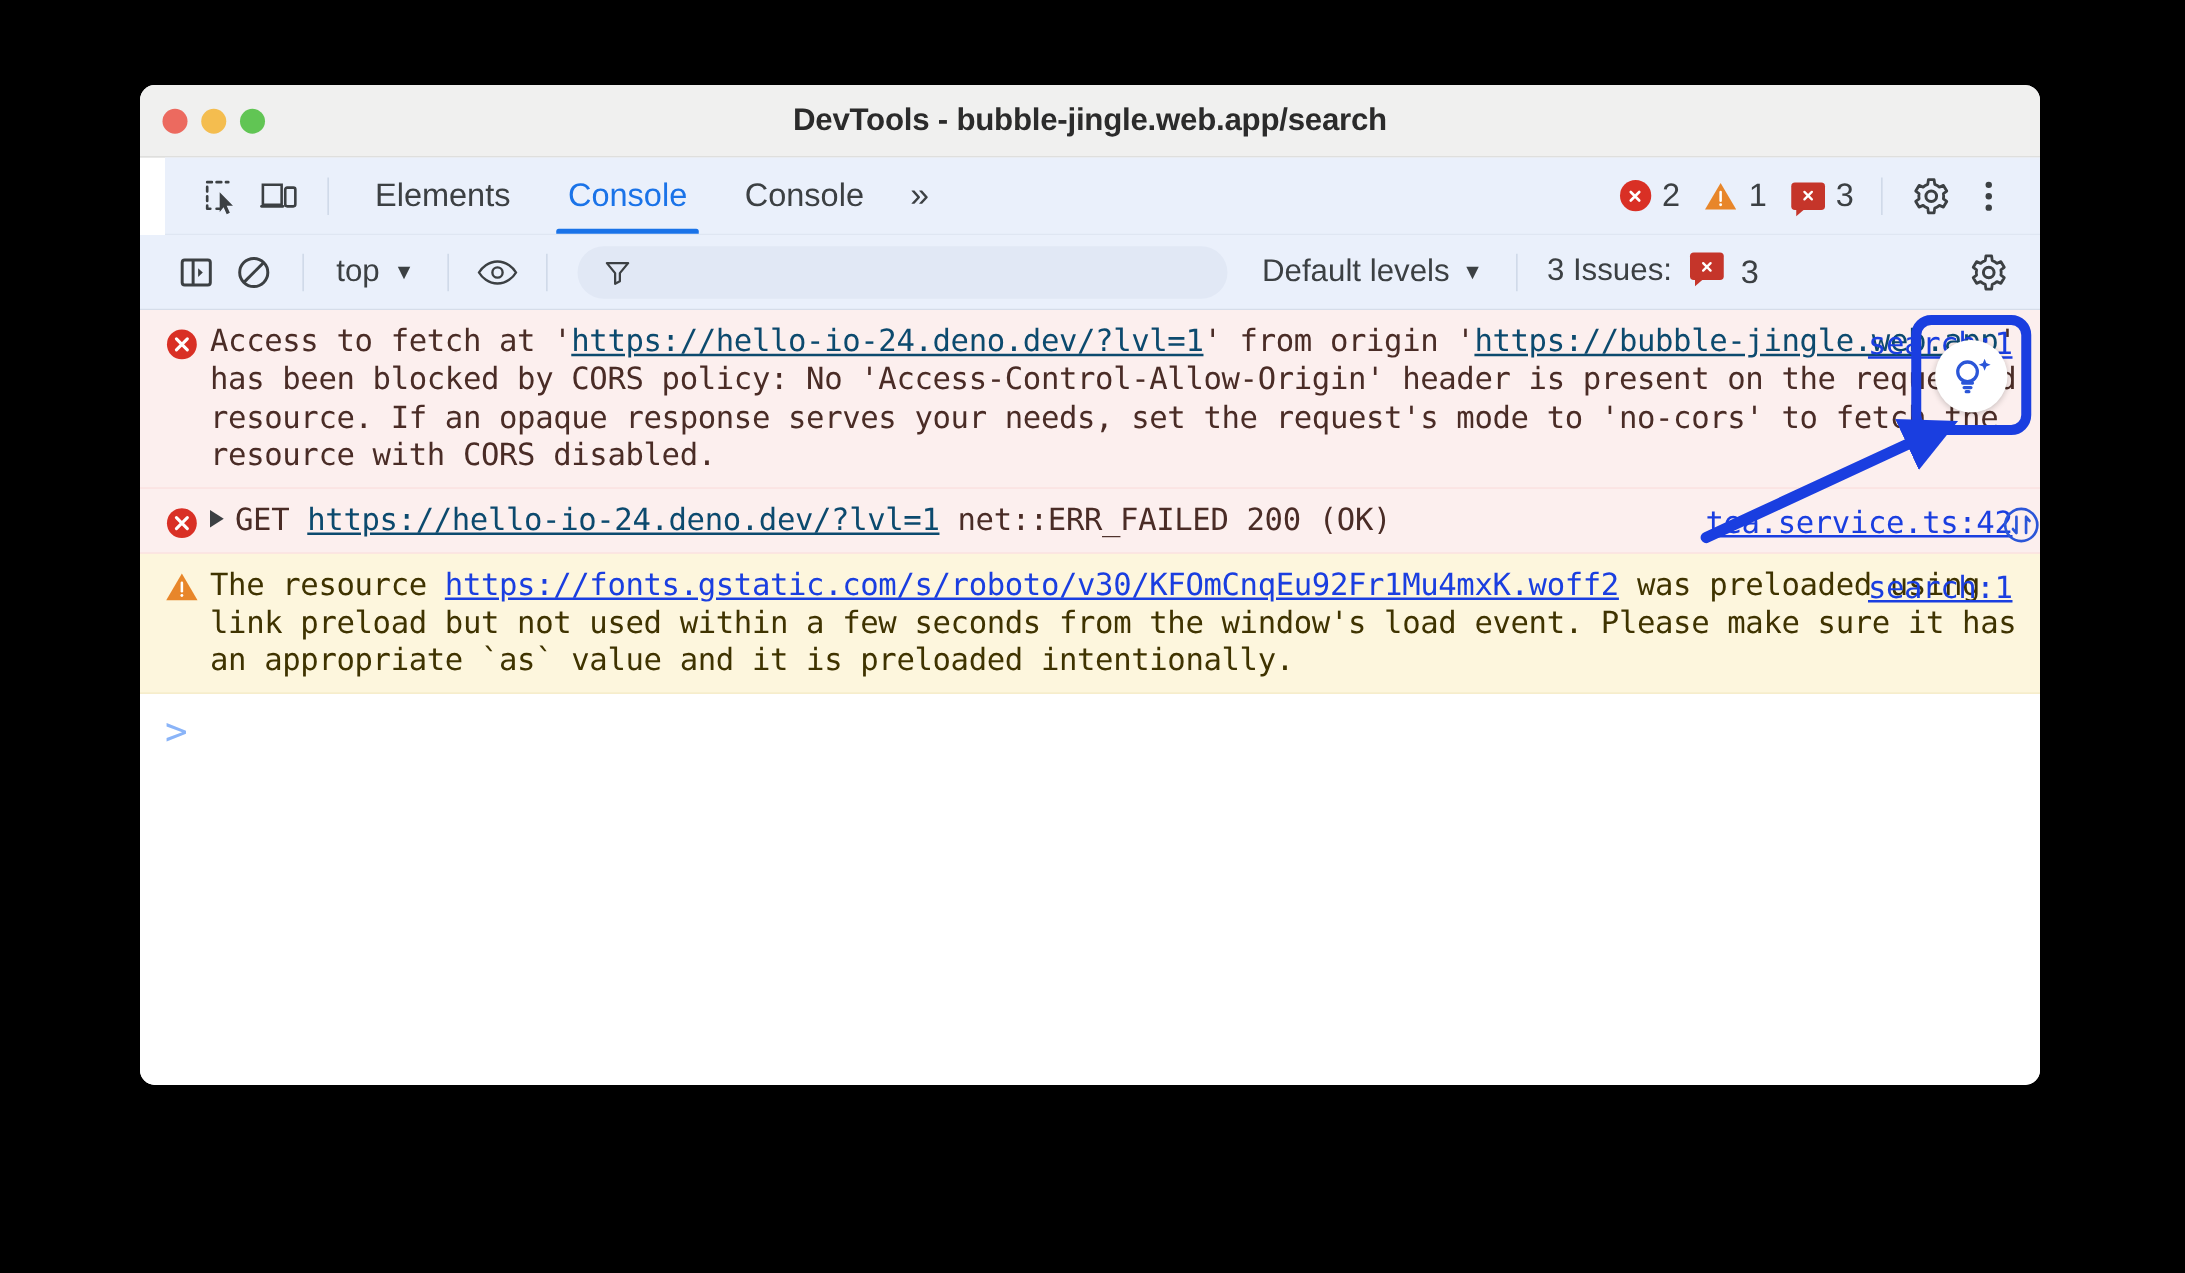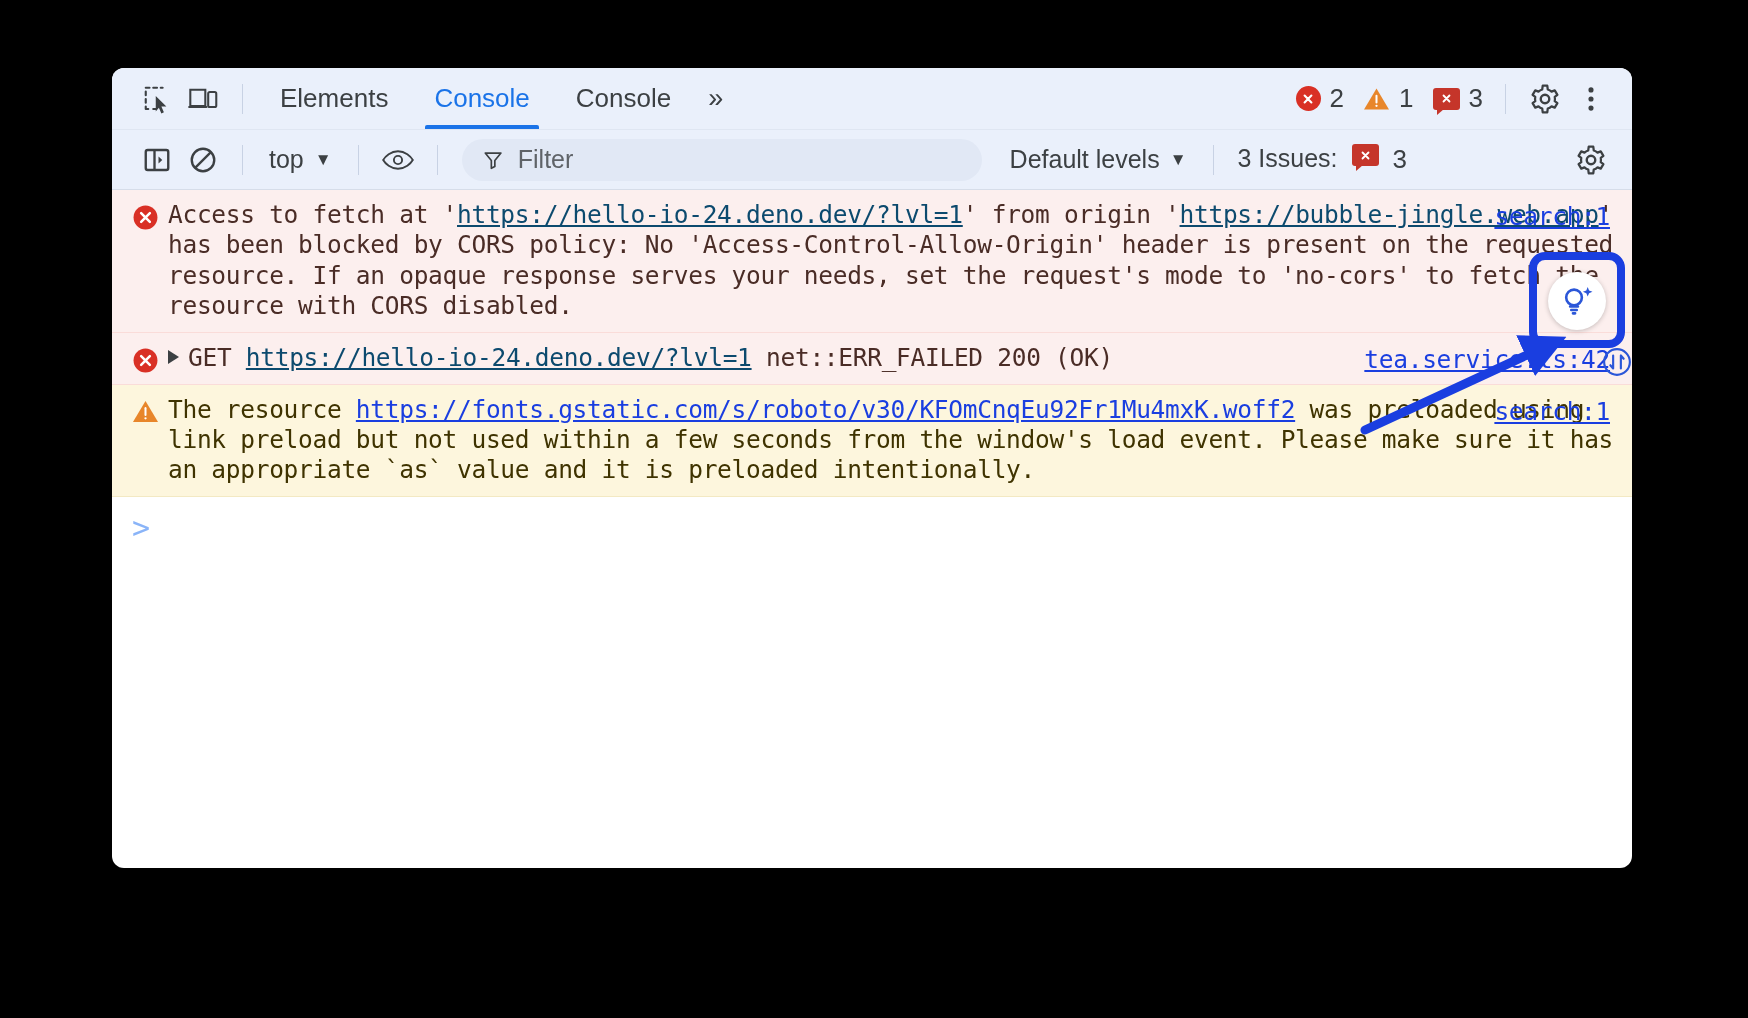--- a/index.html
+++ b/index.html
@@ -64,20 +64,21 @@
 
   
   .toolbar-main {
     position: relative;
     height: 62px;
     background: #eaf0fb;
     display: flex;
     align-items: center;
     padding: 0 18px 0 22px;
     border-bottom: 1px solid #dfe6f2;
+    margin-left: 20px;
   }
   .icon-btn {
     width: 46px; height: 44px;
     display: flex; align-items: center; justify-content: center;
     border-radius: 5px;
     cursor: pointer;
   }
   .vsep {
     width: 1px; height: 30px;
     background: #c8d2e4;
@@ -284,20 +285,28 @@
     pointer-events: none;
   }
 </style>
 </head>
 <body>
 
 <div id="stage">
 
   <div class="window">
 
+    <div class="titlebar">
+      <div class="traffic">
+        <div class="dot red"></div>
+        <div class="dot yellow"></div>
+        <div class="dot green"></div>
+      </div>
+      <div class="title-text">DevTools - bubble-jingle.web.app/search</div>
+    </div>
 
     <div class="toolbar-main">
 
       <div class="icon-btn">
         <svg width="30" height="30" viewBox="0 0 24 24" fill="none" aria-hidden="true">
           <g stroke="#3c4043" stroke-width="1.7" stroke-linecap="round">
             <path d="M3 3h3M9 3h3M15 3h1.5M3 6v3M3 12v3M3 18v2h2M9 20h2" stroke-dasharray="0.1 0"></path>
           </g>
           <path d="M11 9.5l8.5 8.5h-4l2 4.5-2 1-2-4.5-2.5 3z" fill="#3c4043"></path>
         </svg>
@@ -407,21 +416,20 @@
           <circle cx="17" cy="12" r="4.1" stroke="#3c4043" stroke-width="1.9"></circle>
         </svg>
       </div>
 
       <div class="vsep"></div>
 
       <div class="filter-box">
         <svg width="24" height="24" viewBox="0 0 24 24" fill="none" aria-hidden="true">
           <path d="M3.5 4.5h17l-6.6 8v6.5l-3.8 2v-8.5z" stroke="#3c4043" stroke-width="1.8" stroke-linejoin="round"></path>
         </svg>
-        <input class="filter-input" type="text" placeholder="Filter" style="">
       </div>
 
       <div class="levels">
         <span>Default levels</span>
         <span class="caret">▼</span>
       </div>
 
       <div class="vsep"></div>
 
       <div class="issues-link">

